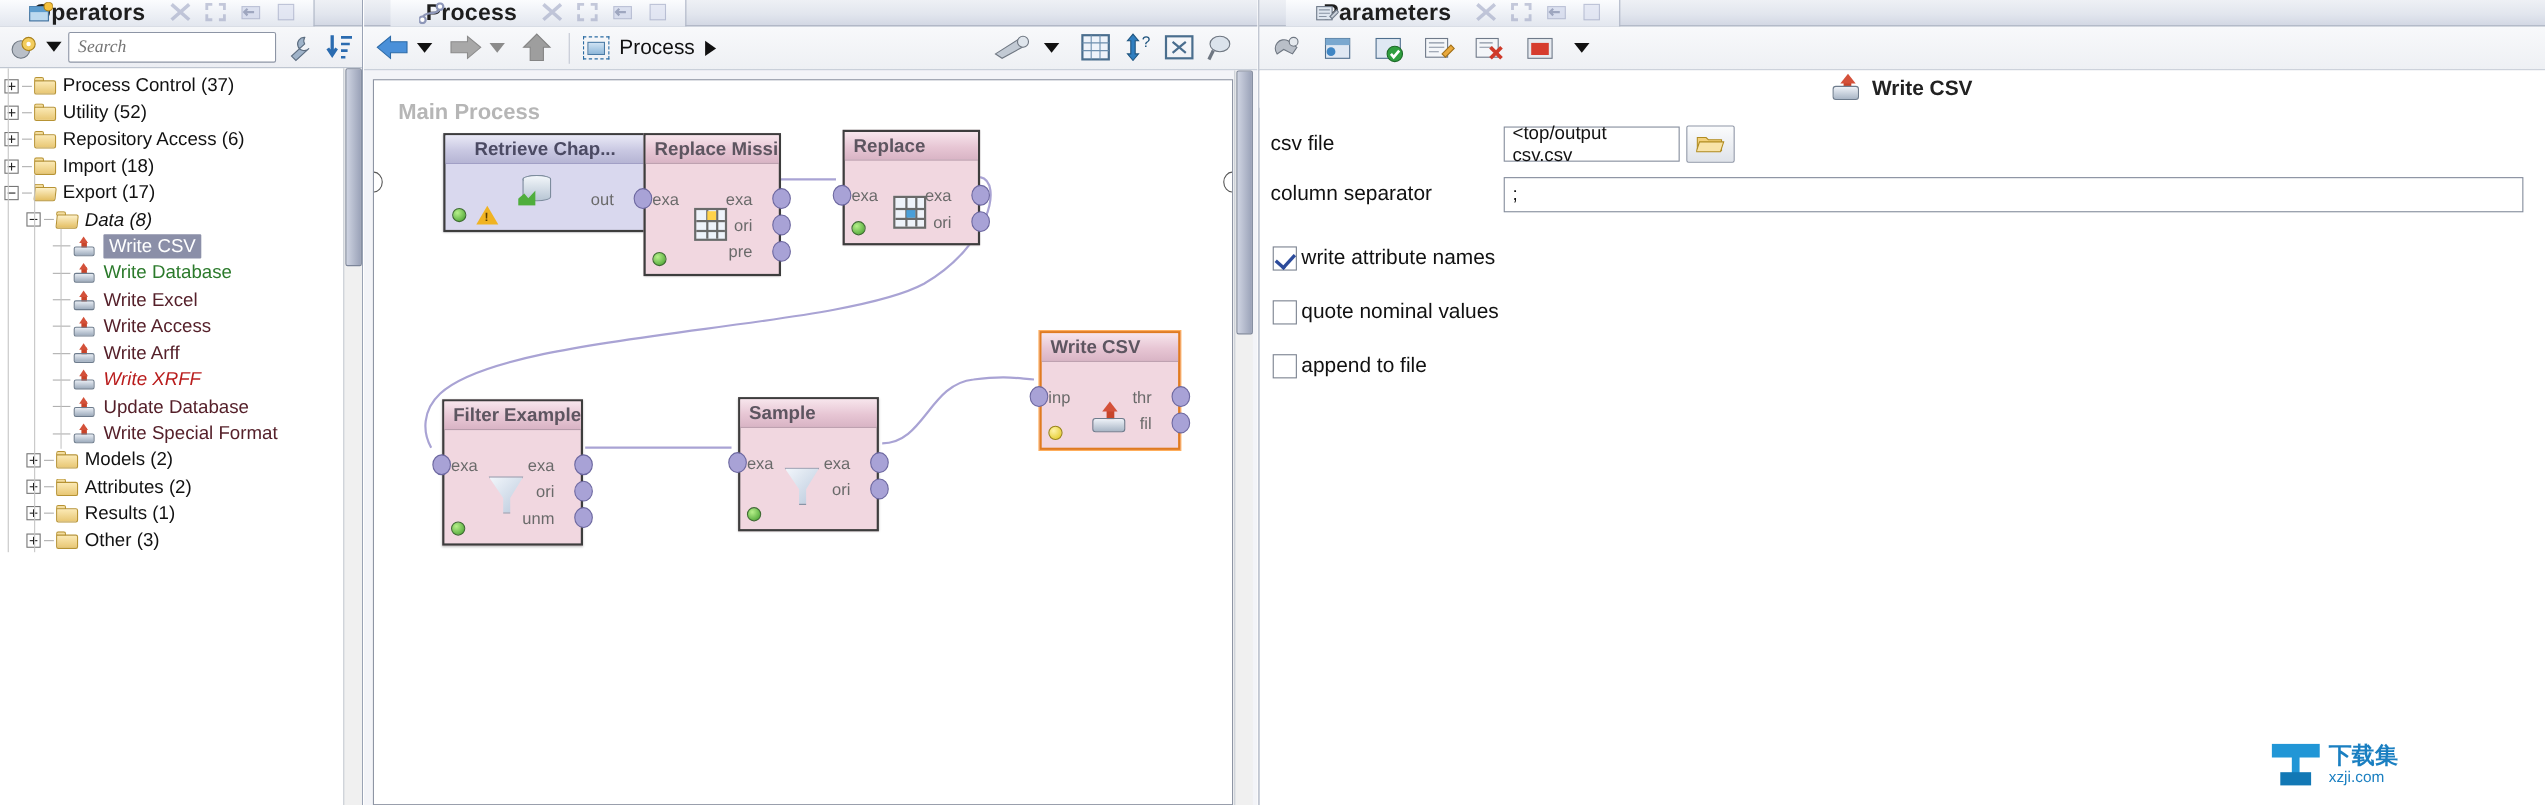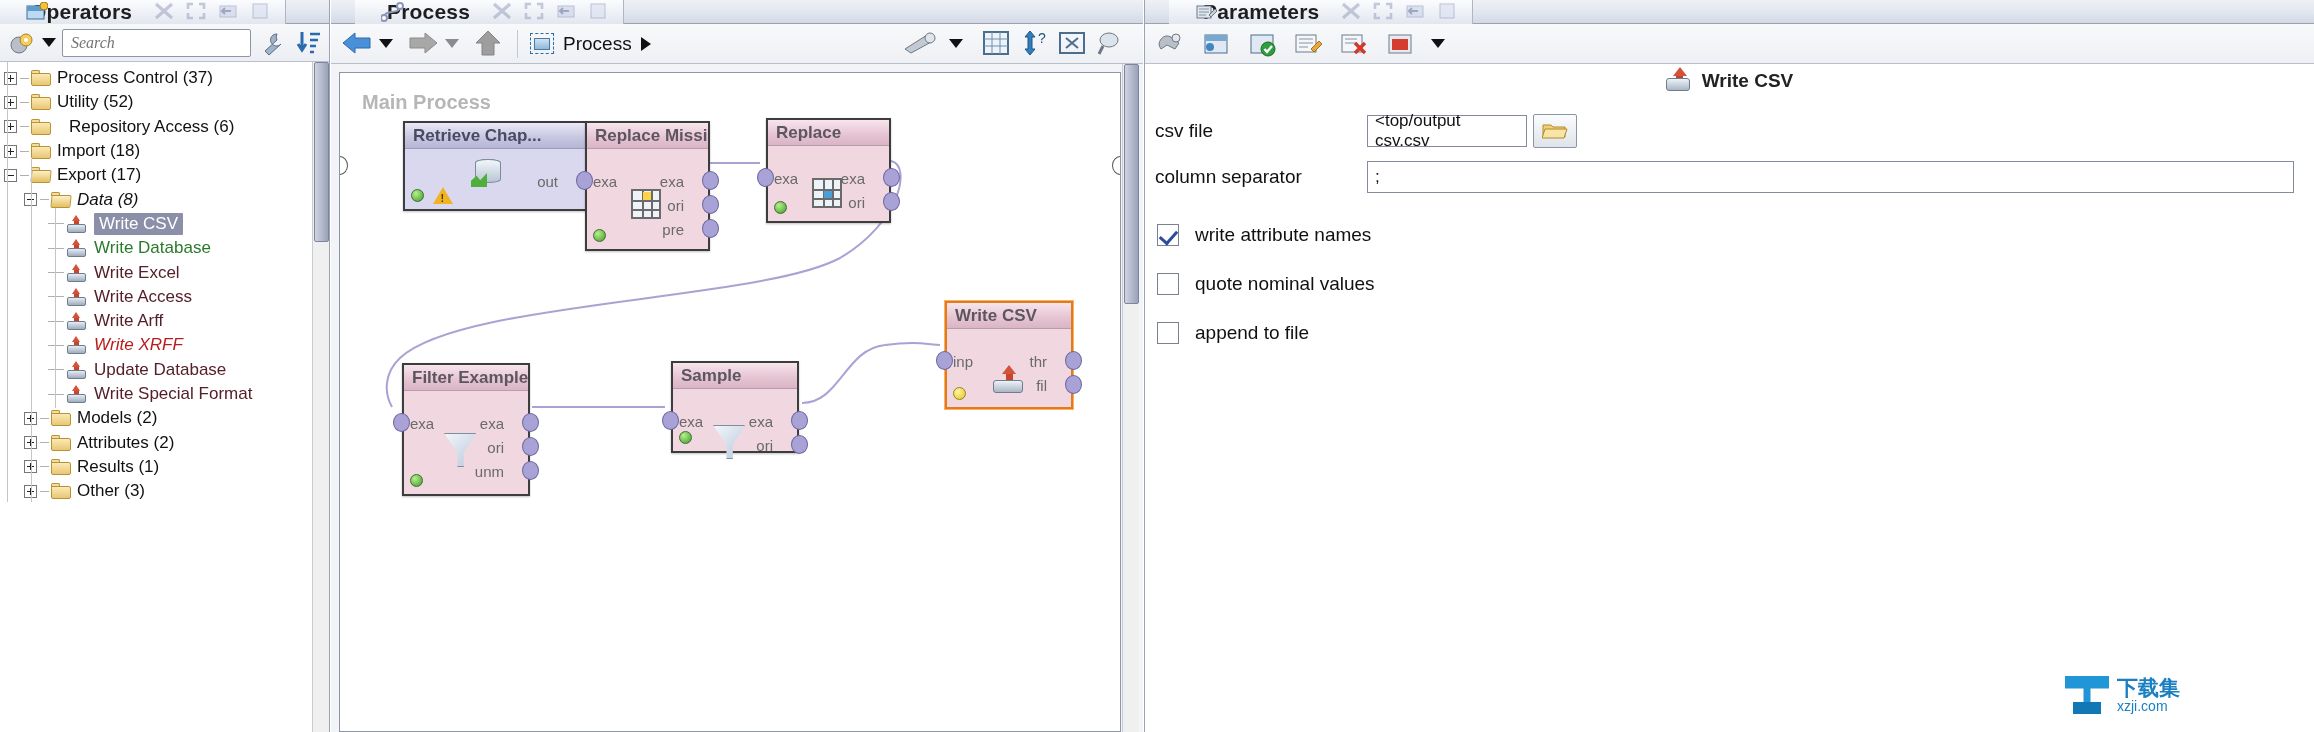--- a/index.html
+++ b/index.html
@@ -139,21 +139,21 @@
     box-shadow:0 1px 2px rgba(0,0,0,.25);
   }
   .op .hd{
     height:26px; line-height:26px; padding:0 8px;
     font-size:17px; font-weight:bold; color:#5d5560;
     background:linear-gradient(to bottom,#f7e5ec 0%,#e7c6d4 55%,#d9b4c5 100%);
     border-bottom:1px solid #b89cab;
     white-space:nowrap; overflow:hidden;
   }
   .op.blue{background:#d9d8ee;}
-  .op.blue .hd{background:linear-gradient(to bottom,#e9e9f6 0%,#c9c8e2 55%,#b6b5d4 100%);border-bottom:1px solid #9b9ac0;color:#4b4a63;}
+  .op.blue .hd{background:linear-gradient(to bottom,#e9e9f6 0%,#c9c8e2 55%,#b6b5d4 100%);border-bottom:1px solid #9b9ac0;color:#4b4a63;text-align:center;}
   .op.sel-op{border-color:#e07b20;box-shadow:0 0 0 1px #ffae5c;}
   .op .body{position:relative;height:calc(100% - 27px);}
   .port{position:absolute;font-size:15px;color:#6a6a6a;}
   .port.l{left:6px;}
   .port.r{right:6px;}
   .knob{
     position:absolute;width:17px;height:19px;border-radius:50%;
     background:#a8a2d6;border:1px solid #6d68a0;
   }
   .knob.hollow{background:#fff;border:1px solid #555;}
@@ -213,21 +213,21 @@
   .pfield{
     flex:1;height:32px;border:1px solid #848c9c;background:#fff;
     font-size:17px;padding:0 7px;display:flex;align-items:center;color:#111;
     font-family:"Liberation Sans",sans-serif;
   }
   .pbtn-folder{
     width:44px;height:34px;margin-left:6px;flex:none;
     background:linear-gradient(to bottom,#fbfcfd,#dfe3ea);
     border:1px solid #8d95a5;border-radius:2px;display:flex;align-items:center;justify-content:center;
   }
-  .ckrow{display:flex;align-items:center;height:49px;padding-left:12px;gap:16px;}
+  .ckrow{display:flex;align-items:center;height:49px;padding-left:12px;gap:4px;}
   .ck{width:22px;height:22px;border:1px solid #7b828f;background:#fff;position:relative;flex:none;}
   .ck.on:after{content:"";position:absolute;left:5px;top:2px;width:8px;height:14px;
       border:solid #2c4b9b;border-width:0 3px 3px 0;transform:rotate(42deg);}
   .cklbl{font-size:19px;color:#111;}
 
   
   #wm{position:absolute;right:134px;bottom:18px;display:flex;align-items:center;gap:8px;}
   #wm .mark{width:44px;height:38px;position:relative;}
   #wm .mark b{position:absolute;left:0;top:0;width:44px;height:28px;background:#2196d6;
       clip-path:polygon(0 0,100% 0,100% 45%,58% 45%,58% 100%,42% 100%,42% 45%,0 45%);}
@@ -313,21 +313,21 @@
         </span>
         <span class="lbl" style="color: rgb(17, 17, 17);">Utility (52)</span>
       </div>
       <div class="trow indent-1">
         <span class="toggle plus"></span>
         <span class="dash"></span>
         <span class="folder">
           <u></u>
           <i></i>
         </span>
-        <span class="lbl" style="color: rgb(17, 17, 17); margin-left: 12px;">Repository Access (6)</span>
+        <span class="lbl" style="color: rgb(17, 17, 17);">Repository Access (6)</span>
       </div>
       <div class="trow indent-1">
         <span class="toggle plus"></span>
         <span class="dash"></span>
         <span class="folder">
           <u></u>
           <i></i>
         </span>
         <span class="lbl" style="color: rgb(17, 17, 17);">Import (18)</span>
       </div>
@@ -625,21 +625,21 @@
           <span class="port r" style="top:24px;right:24px;">exa</span>
           <div class="knob" style="right:-11px;top:22px;"></div>
           <span class="port r" style="top:48px;right:24px;">ori</span>
           <div class="knob" style="right:-11px;top:46px;"></div>
           <span class="port r" style="top:72px;right:24px;">unm</span>
           <div class="knob" style="right:-11px;top:70px;"></div>
           <div class="led" style="left:6px;bottom:6px;"></div>
         </div>
       </div>
 
-      <div class="op" style="left:331px;top:288px;width:128px;height:92px;">
+      <div class="op" style="left:331px;top:288px;width:128px;height:122px;">
         <div class="hd">Sample</div>
         <div class="body">
           <span class="port l" style="top:24px;">exa</span>
           <div class="knob" style="left:-11px;top:22px;"></div>
           <span class="ic-funnel" style="left:40px;top:34px;">
               <b></b>
             </span>
           <span class="port r" style="top:24px;right:24px;">exa</span>
           <div class="knob" style="right:-11px;top:22px;"></div>
           <span class="port r" style="top:48px;right:24px;">ori</span>

